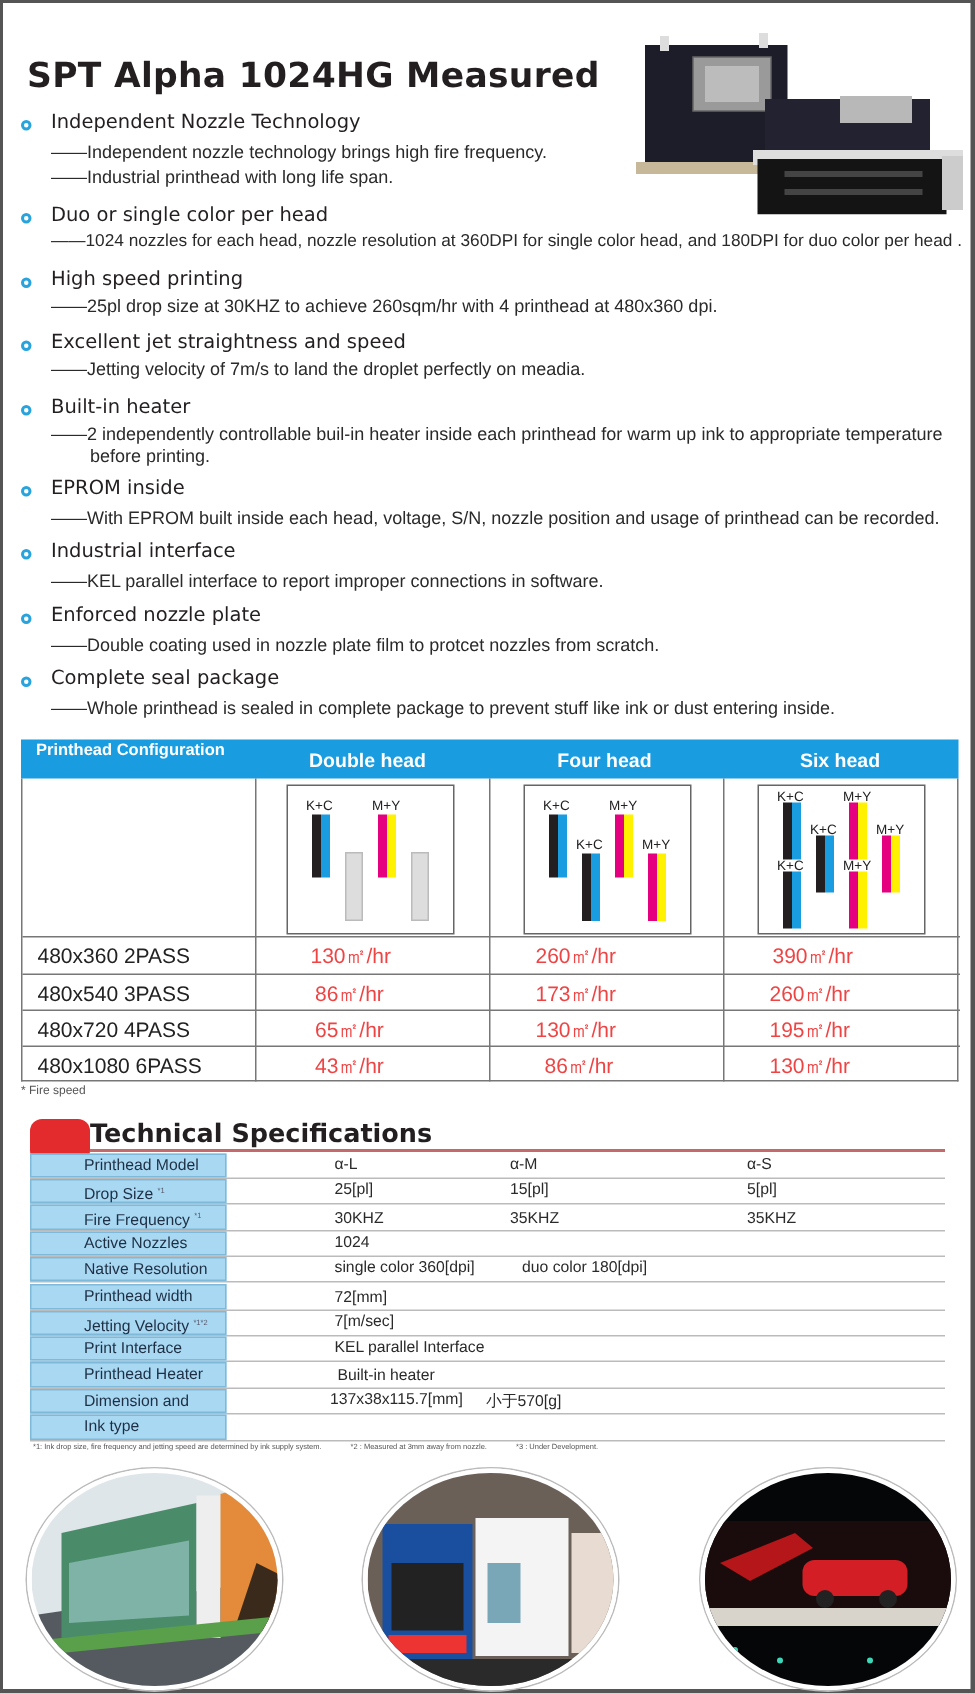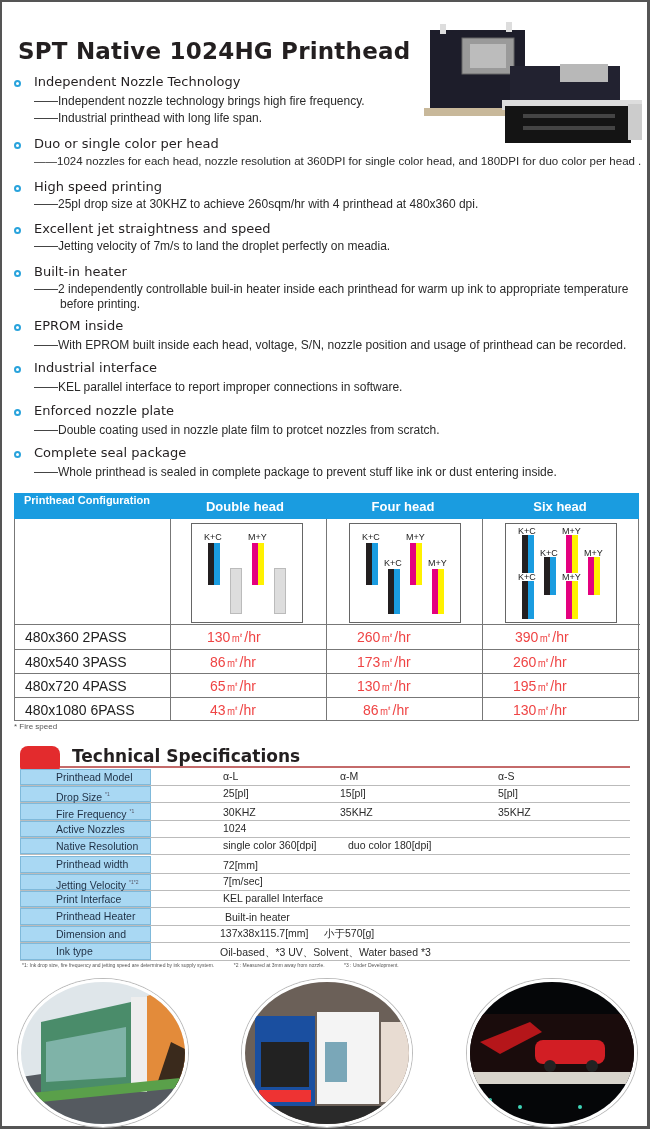--- a/index.html
+++ b/index.html
@@ -31,38 +31,38 @@
   .bar .h2 { left: 6px; }
   .glabel { position: absolute; font-size: 9px; color: #222; white-space: nowrap; }
   .ghost { position: absolute; width: 12px; background: #ddd; border: 1px solid #bbb; }
   .speed-row { position: absolute; left: 0; width: 625px; height: 24px; }
   .speed-row .lbl { position: absolute; left: 10px; top: 4px; font-size: 14px; color: #222; }
   .speed-row .v { position: absolute; top: 4px; font-size: 14px; color: #ef4444; }
   .footnote { position: absolute; left: 14px; top: 722px; font-size: 8px; color: #555; }
 
   
   .ts-badge { position: absolute; left: 20px; top: 746px; width: 40px; height: 29px; background: #e32b2d; border-radius: 8px; }
-  .ts-title { position: absolute; left: 72px; top: 746px; font-size: 17px; font-weight: bold; color: #231f20; font-family: "DejaVu Sans", sans-serif; }
+  .ts-title { position: absolute; left: 60px; top: 746px; font-size: 17px; font-weight: bold; color: #231f20; font-family: "DejaVu Sans", sans-serif; }
   .ts-rule { position: absolute; left: 60px; top: 766px; width: 570px; height: 2px; background: #c46a6a; }
   .spec-row { position: absolute; left: 20px; width: 610px; height: 17px; border-bottom: 1px solid #bbb; }
   .spec-row .key { position: absolute; left: 0; top: 0; width: 131px; height: 16px; background: #a9d8f3; border: 1px solid #7fb9da; font-size: 10.5px; color: #1e2f44; padding-left: 35px; line-height: 15px; }
   .spec-row .key sup { font-size: 5px; color: #556; }
   .spec-row .val { position: absolute; top: 1px; font-size: 10.5px; color: #2a2a2a; white-space: nowrap; }
   .notes { position: absolute; left: 22px; top: 962px; font-size: 5px; color: #555; white-space: nowrap; }
   .notes span { margin-right: 18px; }
 
   
   .photo { position: absolute; border-radius: 50%; border: 3px solid #fff; box-shadow: 0 0 0 1px #bbb; overflow: hidden; }
 </style>
 </head>
 <body>
 
 <div class="frame"></div>
 
-<h1 class="title">SPT Native 1024HG Printhead</h1>
+<h1 class="title">SPT Alpha 1024HG Measured</h1>
 
 <div class="product-img">
   <svg width="232" height="135" viewBox="0 0 232 135">
     <rect x="20" y="22" width="95" height="80" fill="#1d1d2a"></rect>
     <rect x="30" y="16" width="6" height="10" fill="#ddd"></rect>
     <rect x="96" y="14" width="6" height="10" fill="#ddd"></rect>
     <rect x="52" y="30" width="52" height="36" fill="#9a9a9a" stroke="#666"></rect>
     <rect x="60" y="36" width="36" height="24" fill="#bcbcbc"></rect>
     <rect x="14" y="100" width="100" height="8" fill="#c8b89a"></rect>
     <rect x="100" y="58" width="110" height="40" fill="#222230"></rect>
@@ -287,21 +287,20 @@
     <div class="key" style="height:17px"><span>Printhead Heater</span></div>
     <span class="val" style="left:205px;top:3px">Built-in heater</span>
   </div>
   <div class="spec-row" style="top:926px">
     <div class="key"><span>Dimension and weight</span></div>
     <span class="val" style="left:200px">137x38x115.7[mm]</span>
     <span class="val" style="left:304px">小于570[g]</span>
   </div>
   <div class="spec-row" style="top:943px;height:18px">
     <div class="key" style="height:17px"><span>Ink type</span></div>
-    <span class="val" style="left:200px;top:3px">Oil-based、*3 UV、Solvent、Water based *3</span>
   </div>
 </div>
 
 <div class="notes">
   <span>*1: Ink drop size, fire frequency and jetting speed are determined by ink supply system.</span>
   <span>*2 : Measured at 3mm away from nozzle.</span>
   <span>*3 : Under Development.</span>
 </div>
 
 <div class="photo" style="left:18px;top:979px;width:170px;height:148px">

